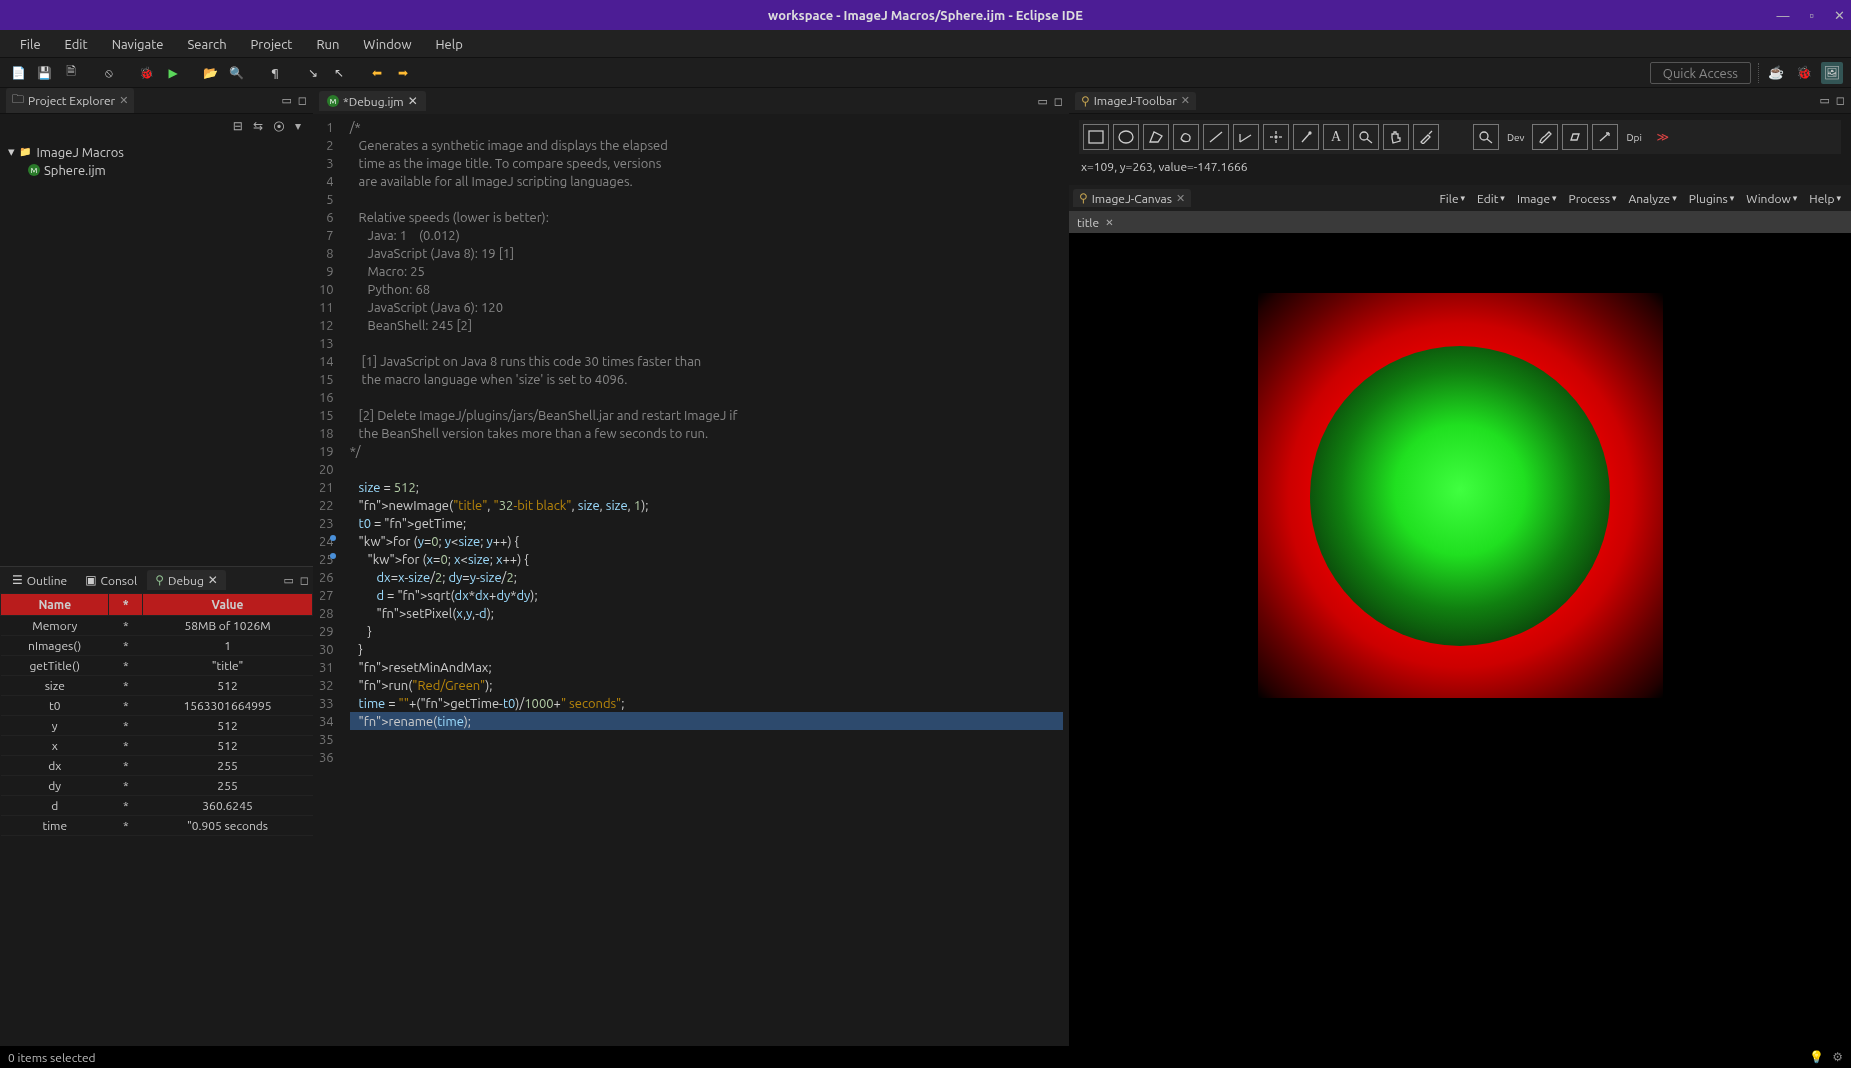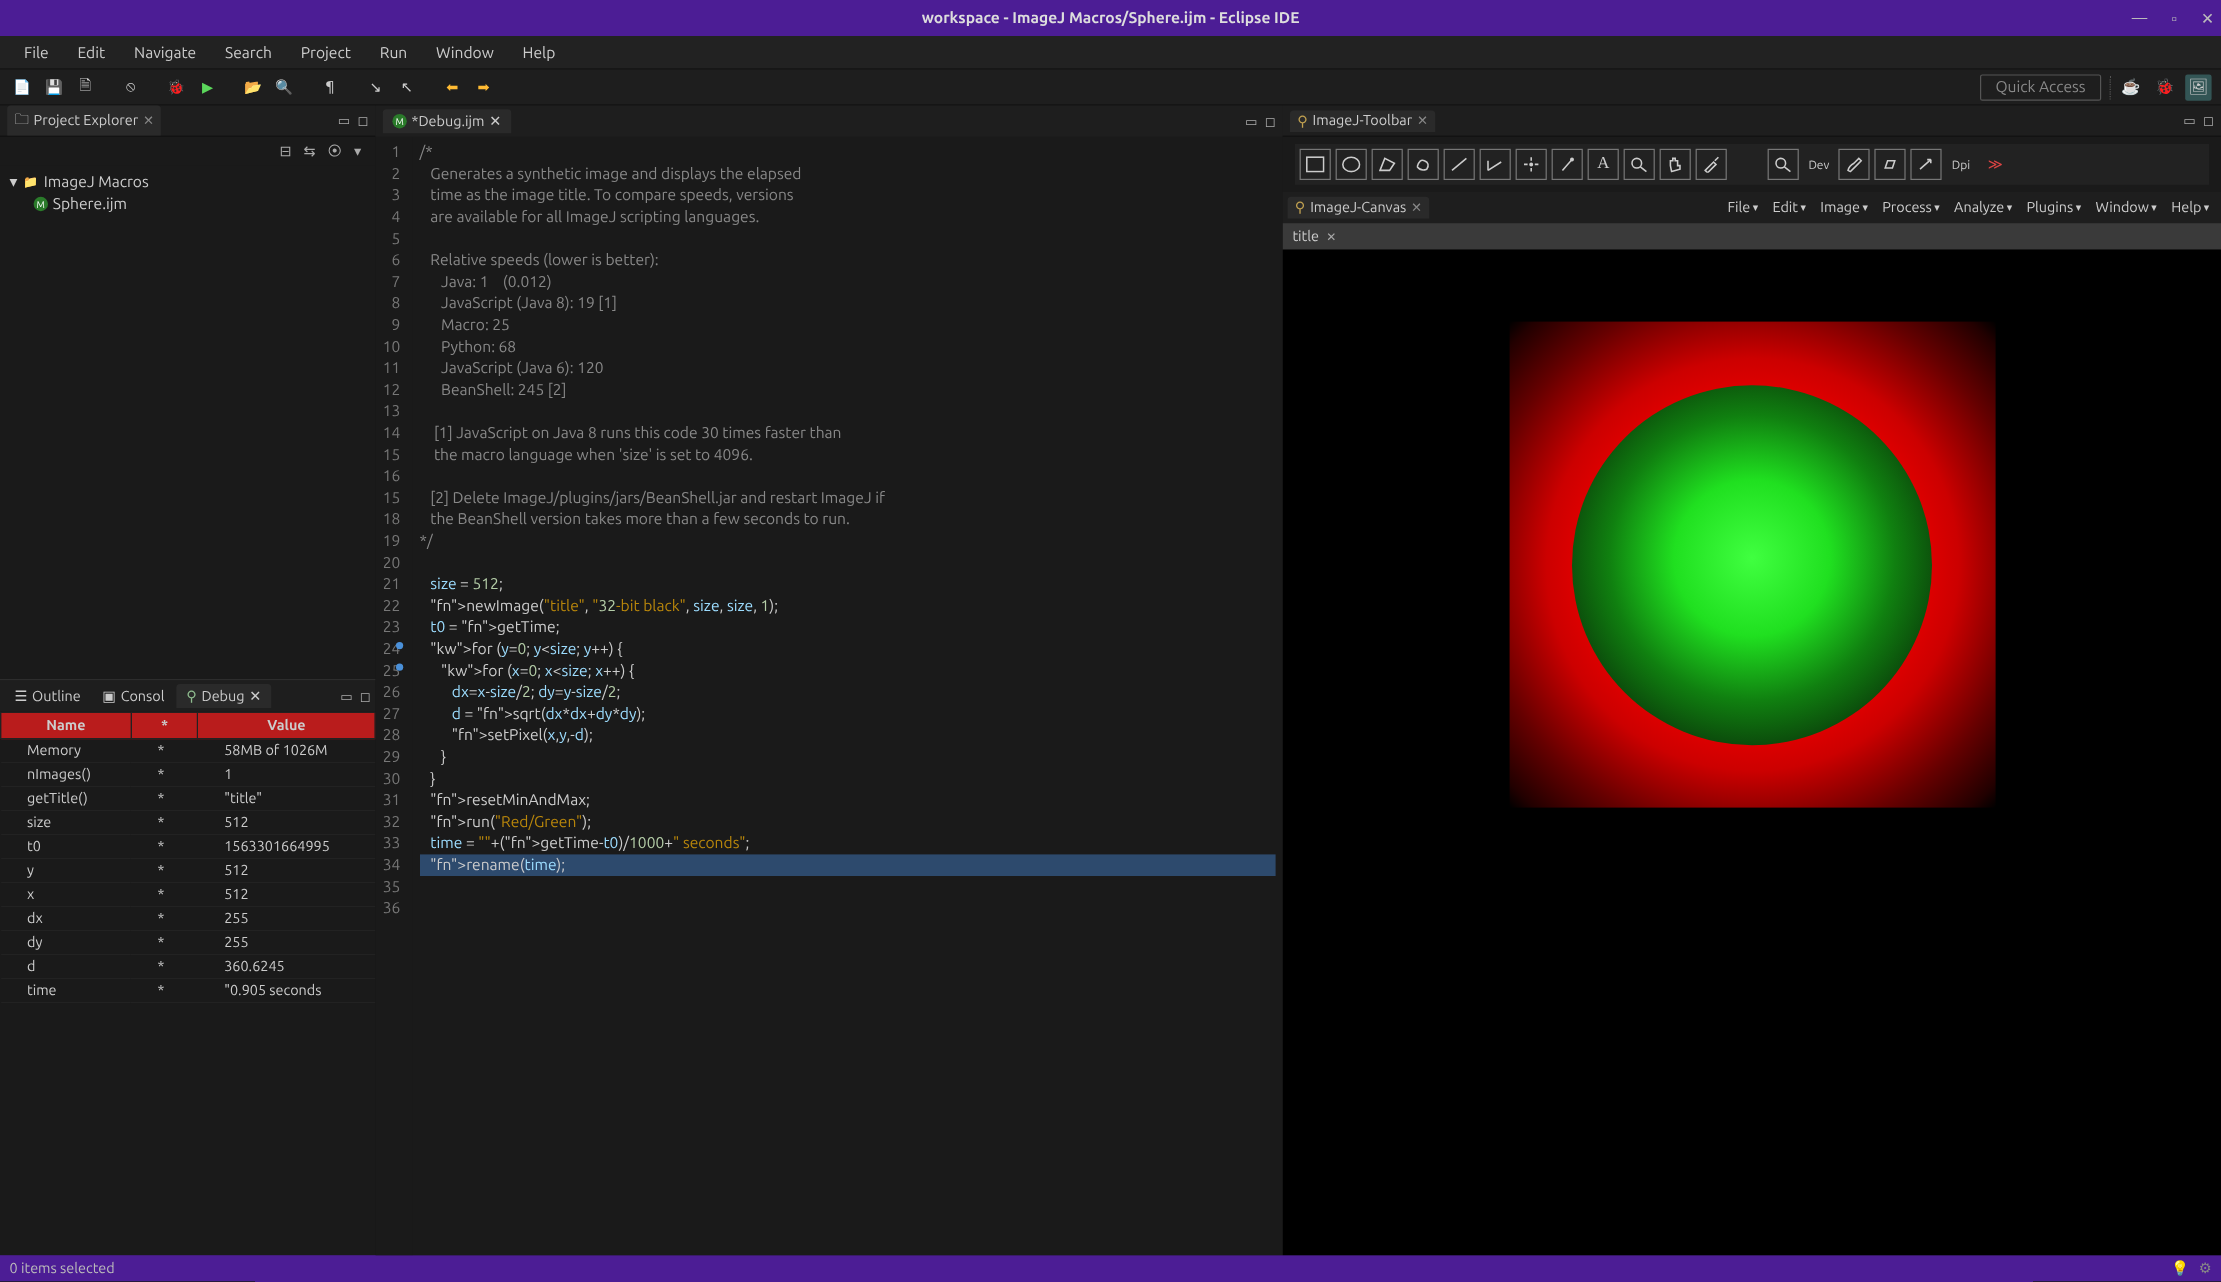--- a/index.html
+++ b/index.html
@@ -47,21 +47,21 @@
 
 
 .bleft { height: 480px; display:flex; flex-direction:column; border-top:1px solid #333;}
 .tabrow { height: 26px; display:flex; align-items:center; padding:0 4px; gap:2px; background:#1e1e1e;}
 .tab { padding:3px 8px; font-size:12px; display:flex; align-items:center; gap:4px; cursor:pointer;}
 .tab.active { background:#2a2a2a; border-radius:3px 3px 0 0;}
 
 .vartable { flex:1; overflow:auto; font-size:12px;}
 .vartable table { width:100%; border-collapse:collapse;}
 .vartable th { background:#b91c1c; padding:4px 6px; text-align:center; border:1px solid #222; font-weight:600;}
-.vartable td { padding:3px 22px; border-bottom:1px solid #222;}
+.vartable td { padding:3px 4px; text-align:center; border-bottom:1px solid #222;}
 
 
 .editorhdr { height: 26px; background:#1e1e1e; display:flex; align-items:center; padding:0 6px; position:relative;}
 .etab { display:flex; align-items:center; gap:4px; padding:3px 8px; background:#2a2a2a; border-radius:3px 3px 0 0; font-size:12px;}
 .editor { flex:1; display:flex; background:#1a1a1a; overflow:hidden; font-family:"Consolas","DejaVu Sans Mono",monospace; font-size:13px; line-height:18px;}
 .gutter { background:#1a1a1a; color:#777; text-align:right; padding:4px 10px 4px 6px; user-select:none;}
 .gutter .gl { height:18px; position:relative;}
 .gutter .marker { position:absolute; right:-2px; top:3px; width:6px;height:6px; background:#4a90d9; border-radius:50%;}
 .code { flex:1; padding:4px 6px; color:#ccc; white-space:pre; position:relative;}
 .code .cl { height:18px;}
@@ -88,21 +88,21 @@
 
 .canvas { flex:1; background:#000; display:flex; align-items:flex-start; justify-content:center; padding-top:60px;}
 .imgbox { width:405px; height:405px; position:relative; background:
   radial-gradient(circle at center, #ff0000 0%, #ff0000 35%, #cc0000 60%, #660000 80%, #220000 95%, #000 100%);
 }
 .sphere { position:absolute; left:50%; top:50%; width:300px; height:300px; transform:translate(-50%,-50%); border-radius:50%;
   background: radial-gradient(circle at 50% 48%, #40ff40 0%, #20e020 30%, #108010 55%, #0a3a0a 78%, #001800 95%, #000 100%);
 }
 
 
-.statusbar { height:22px; background:#4c1d95; display:flex; align-items:center; padding:0 8px; font-size:12px; color:#bbb; justify-content:space-between;}
+.statusbar { height:22px; background:#000000; display:flex; align-items:center; padding:0 8px; font-size:12px; color:#bbb; justify-content:space-between;}
 
 svg { stroke:#ccc; fill:none; stroke-width:1.3;}
 </style>
 </head>
 <body>
 
 <div class="titlebar">
   <div class="title">workspace - ImageJ Macros/Sphere.ijm - Eclipse IDE</div>
   <div class="wincontrols">
     <span>—</span>
@@ -428,20 +428,21 @@
           </div>
         <div class="ijtool">
             <svg width="16" height="14">
               <line x1="3" y1="11" x2="12" y2="3"></line>
               <path d="M12 3 L9 3 M12 3 L12 6"></path>
             </svg>
           </div>
         <div class="ijtool txt">Dpi</div>
         <div class="ijtool noborder" style="color:#d44;">≫</div>
       </div>
+      <div class="ijstatus">x=109, y=263, value=-147.1666</div>
     </div>
 
     <div class="ijmenubar">
       <div class="viewtab">
         <span style="color:#c0a050">⚲</span>
         <span>ImageJ-Canvas</span>
         <span class="close">✕</span>
       </div>
       <div class="ijmi">
           <span>File</span>

